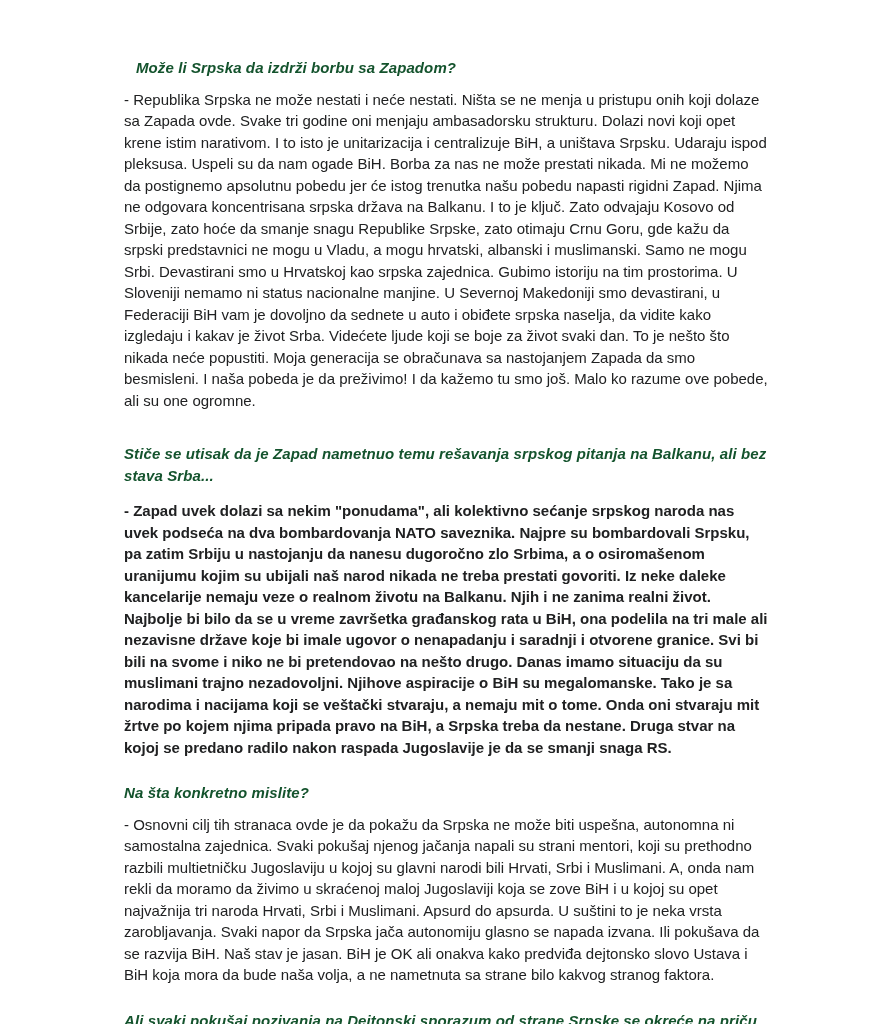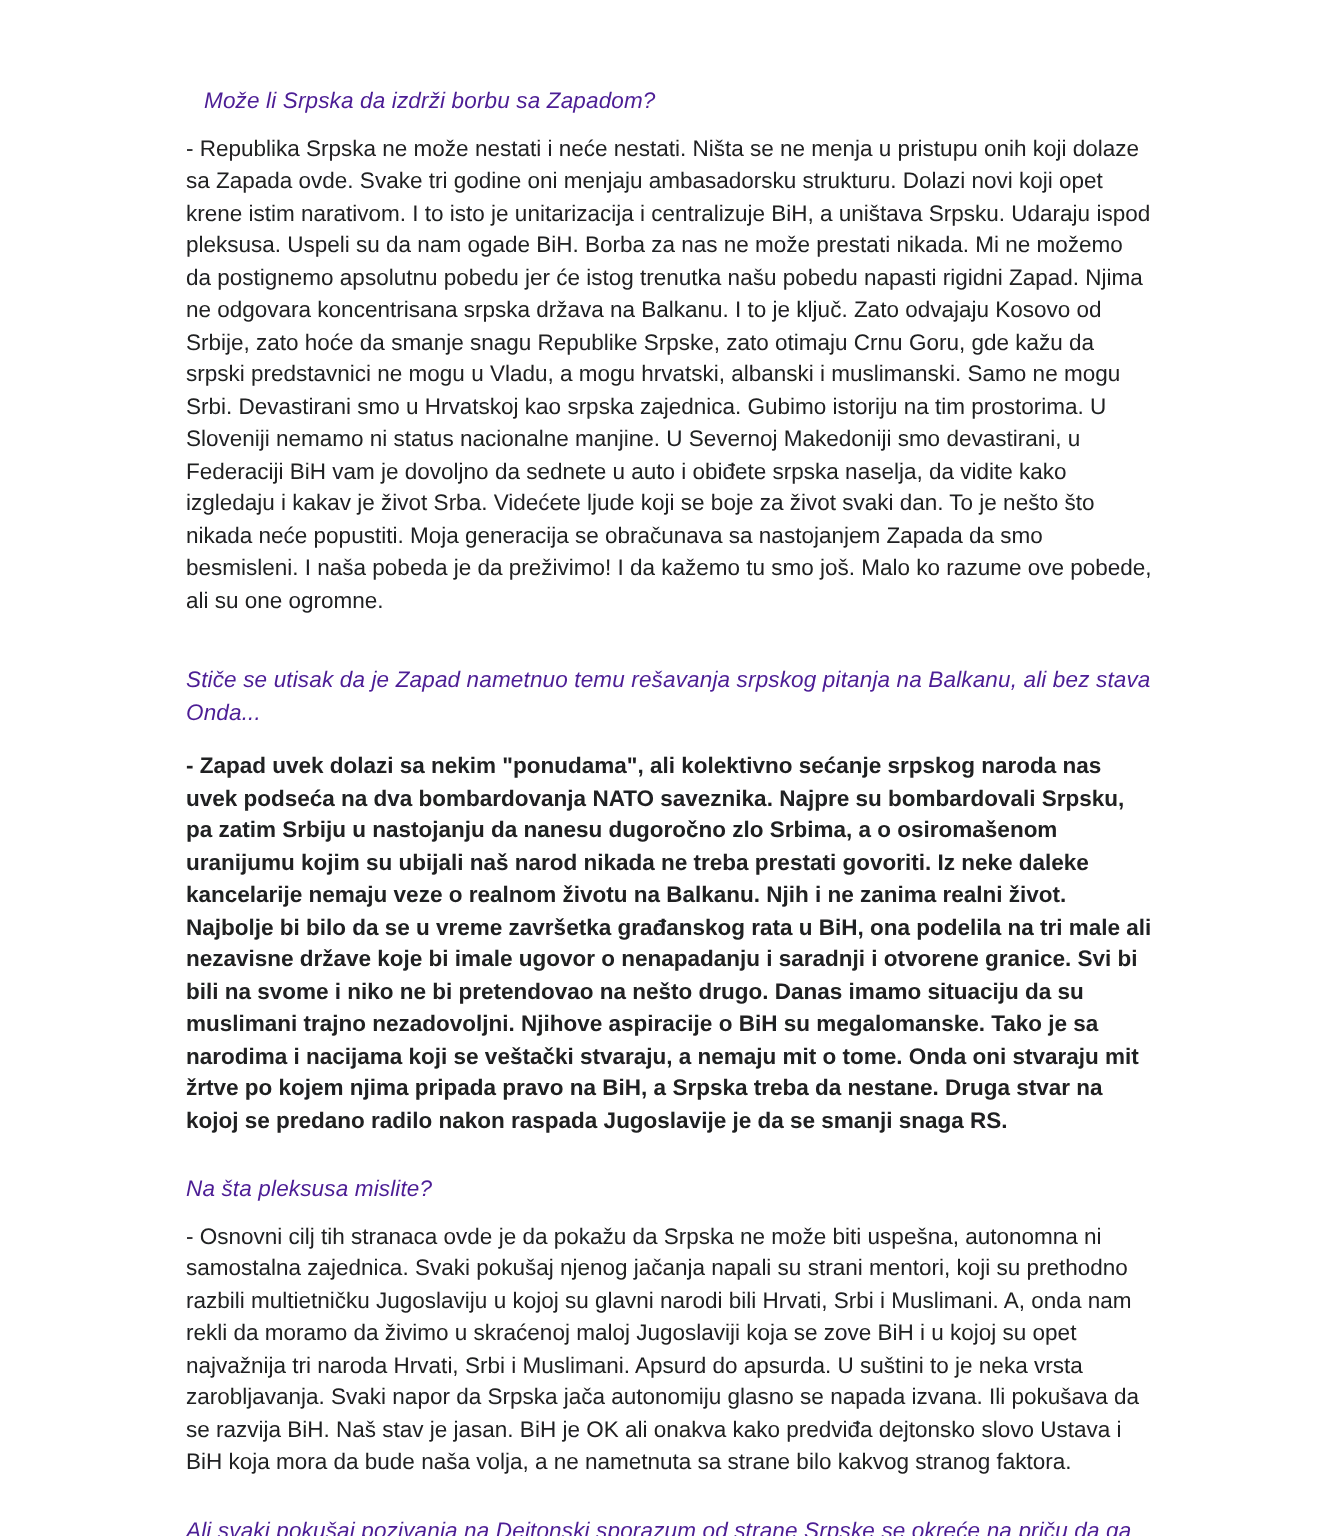--- a/index.html
+++ b/index.html
@@ -22,23 +22,23 @@
     font-size: 15px;
     line-height: 21.5px;
     color: #202122;
     text-align: left;
   }
   .article p {
     margin: 0;
     padding: 0;
   }
   .question {
-    font-weight: 400;
+    font-weight: 700;
     font-style: italic;
-    color: #4c1d95;
+    color: #14532d;
     margin-top: 24px !important;
     letter-spacing: 0.1px;
   }
   .answer {
     margin-top: 10px !important;
   }
   
   .article > .question:first-child {
     margin-top: 0 !important;
     padding-left: 12px;
@@ -51,18 +51,18 @@
     margin-top: 14px !important;
     font-weight: bold;
   }
 </style>
 </head>
 <body>
 
 <div class="article" id="article">
     <p class="question">Može li Srpska da izdrži borbu sa Zapadom?</p>
     <p class="answer">- Republika Srpska ne može nestati i neće nestati. Ništa se ne menja u pristupu onih koji dolaze sa Zapada ovde. Svake tri godine oni menjaju ambasadorsku strukturu. Dolazi novi koji opet krene istim narativom. I to isto je unitarizacija i centralizuje BiH, a uništava Srpsku. Udaraju ispod pleksusa. Uspeli su da nam ogade BiH. Borba za nas ne može prestati nikada. Mi ne možemo da postignemo apsolutnu pobedu jer će istog trenutka našu pobedu napasti rigidni Zapad. Njima ne odgovara koncentrisana srpska država na Balkanu. I to je ključ. Zato odvajaju Kosovo od Srbije, zato hoće da smanje snagu Republike Srpske, zato otimaju Crnu Goru, gde kažu da srpski predstavnici ne mogu u Vladu, a mogu hrvatski, albanski i muslimanski. Samo ne mogu Srbi. Devastirani smo u Hrvatskoj kao srpska zajednica. Gubimo istoriju na tim prostorima. U Sloveniji nemamo ni status nacionalne manjine. U Severnoj Makedoniji smo devastirani, u Federaciji BiH vam je dovoljno da sednete u auto i obiđete srpska naselja, da vidite kako izgledaju i kakav je život Srba. Videćete ljude koji se boje za život svaki dan. To je nešto što nikada neće popustiti. Moja generacija se obračunava sa nastojanjem Zapada da smo besmisleni. I naša pobeda je da preživimo! I da kažemo tu smo još. Malo ko razume ove pobede, ali su one ogromne.</p>
-    <p class="question">Stiče se utisak da je Zapad nametnuo temu rešavanja srpskog pitanja na Balkanu, ali bez stava Onda...</p>
+    <p class="question">Stiče se utisak da je Zapad nametnuo temu rešavanja srpskog pitanja na Balkanu, ali bez stava Srba...</p>
     <p class="answer">- Zapad uvek dolazi sa nekim "ponudama", ali kolektivno sećanje srpskog naroda nas uvek podseća na dva bombardovanja NATO saveznika. Najpre su bombardovali Srpsku, pa zatim Srbiju u nastojanju da nanesu dugoročno zlo Srbima, a o osiromašenom uranijumu kojim su ubijali naš narod nikada ne treba prestati govoriti. Iz neke daleke kancelarije nemaju veze o realnom životu na Balkanu. Njih i ne zanima realni život. Najbolje bi bilo da se u vreme završetka građanskog rata u BiH, ona podelila na tri male ali nezavisne države koje bi imale ugovor o nenapadanju i saradnji i otvorene granice. Svi bi bili na svome i niko ne bi pretendovao na nešto drugo. Danas imamo situaciju da su muslimani trajno nezadovoljni. Njihove aspiracije o BiH su megalomanske. Tako je sa narodima i nacijama koji se veštački stvaraju, a nemaju mit o tome. Onda oni stvaraju mit žrtve po kojem njima pripada pravo na BiH, a Srpska treba da nestane. Druga stvar na kojoj se predano radilo nakon raspada Jugoslavije je da se smanji snaga RS.</p>
-    <p class="question">Na šta pleksusa mislite?</p>
+    <p class="question">Na šta konkretno mislite?</p>
     <p class="answer">- Osnovni cilj tih stranaca ovde je da pokažu da Srpska ne može biti uspešna, autonomna ni samostalna zajednica. Svaki pokušaj njenog jačanja napali su strani mentori, koji su prethodno razbili multietničku Jugoslaviju u kojoj su glavni narodi bili Hrvati, Srbi i Muslimani. A, onda nam rekli da moramo da živimo u skraćenoj maloj Jugoslaviji koja se zove BiH i u kojoj su opet najvažnija tri naroda Hrvati, Srbi i Muslimani. Apsurd do apsurda. U suštini to je neka vrsta zarobljavanja. Svaki napor da Srpska jača autonomiju glasno se napada izvana. Ili pokušava da se razvija BiH. Naš stav je jasan. BiH je OK ali onakva kako predviđa dejtonsko slovo Ustava i BiH koja mora da bude naša volja, a ne nametnuta sa strane bilo kakvog stranog faktora.</p>
     <p class="question">Ali svaki pokušaj pozivanja na Dejtonski sporazum od strane Srpske se okreće na priču da ga upravo ona krši...</p>
   </div>
 
 </body></html>

